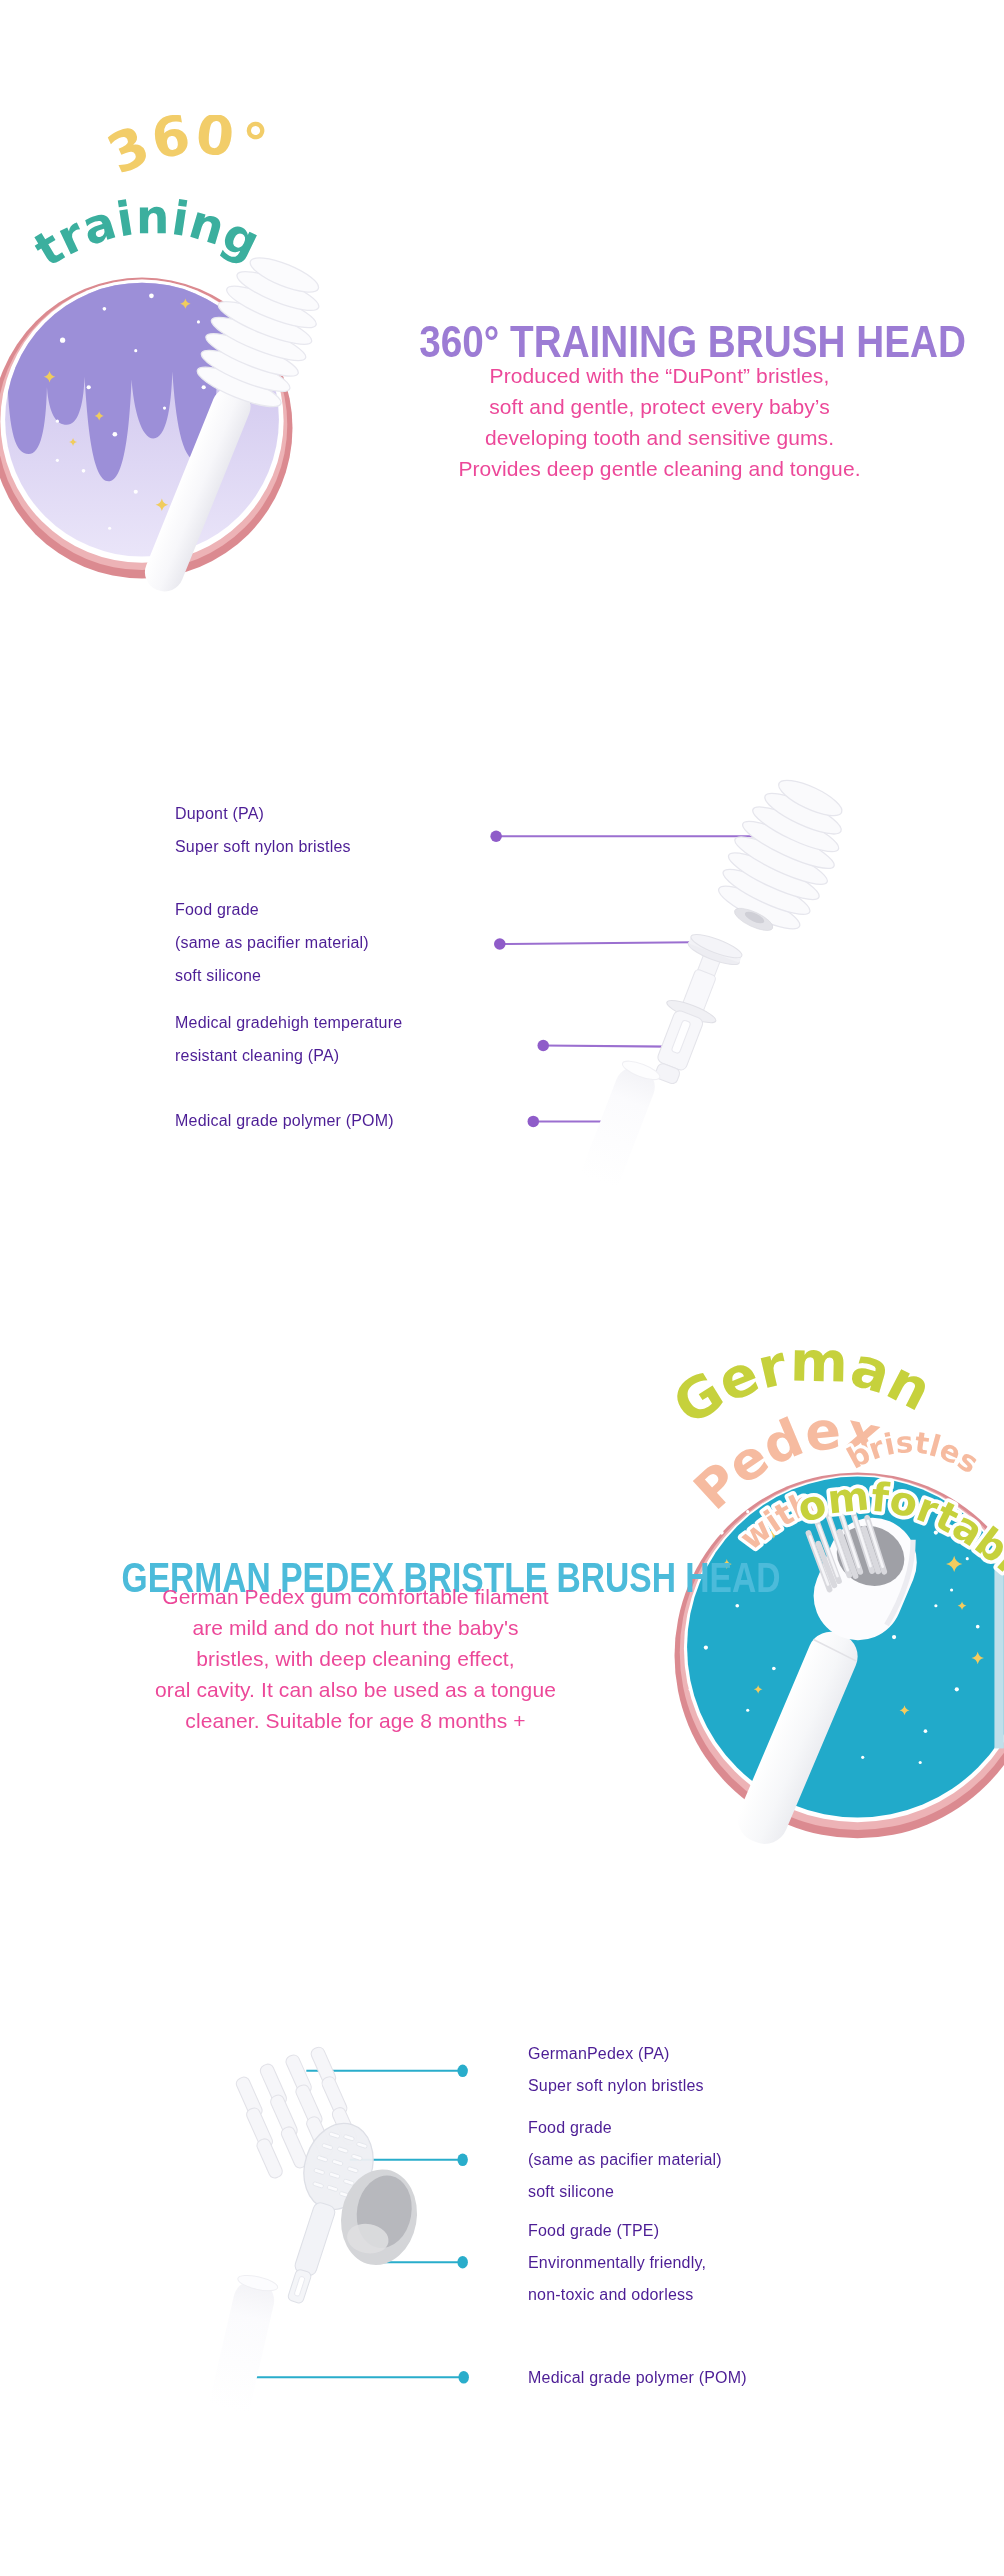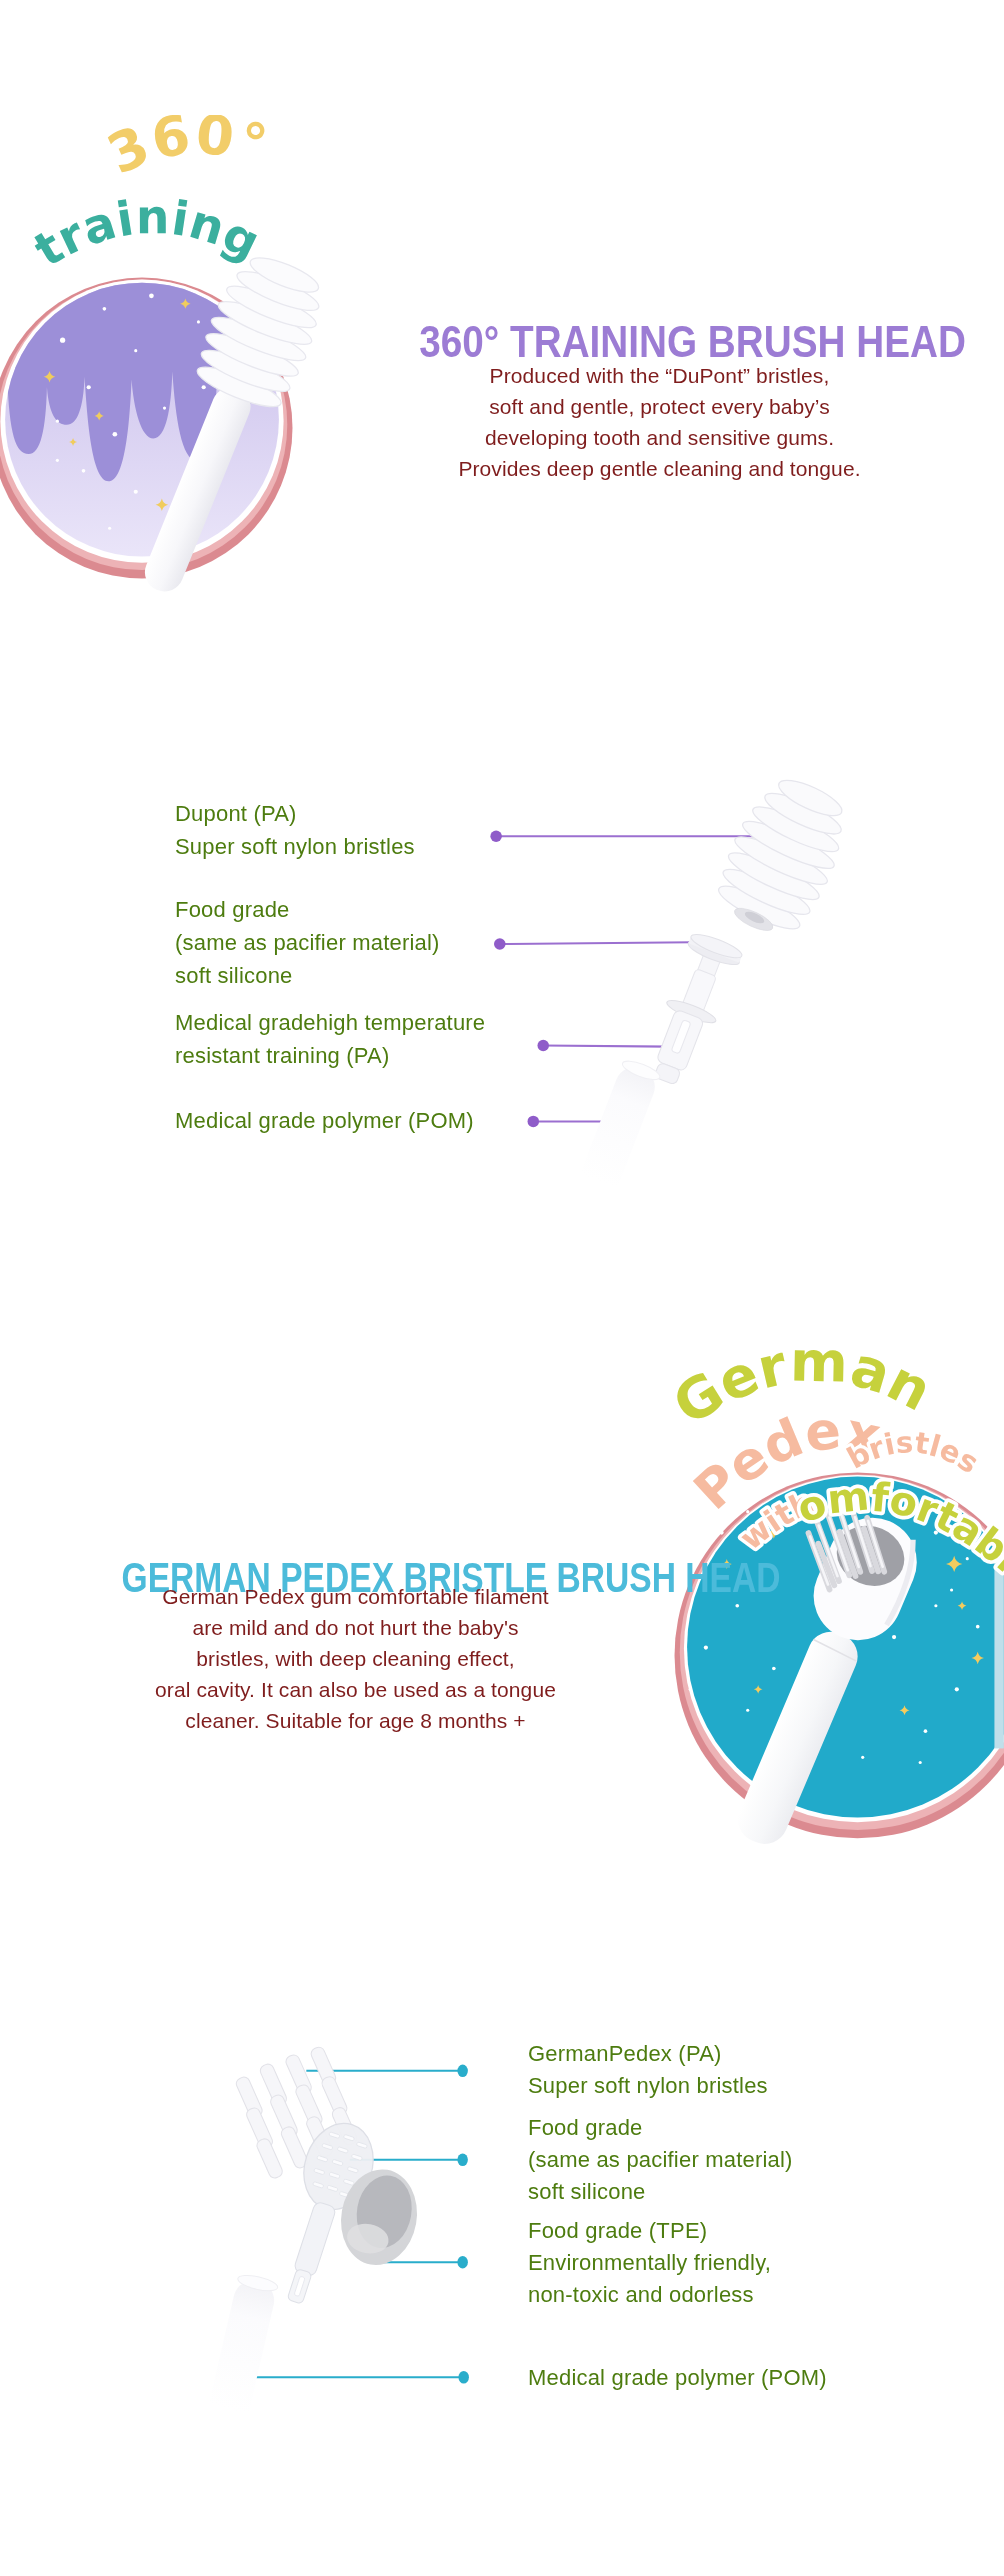--- a/index.html
+++ b/index.html
@@ -3,24 +3,24 @@
 <meta charset="utf-8">
 <style>
   html,body{margin:0;padding:0;background:#fff;}
   .page{position:relative;width:1004px;height:2576px;background:#ffffff;overflow:hidden;
         font-family:"Liberation Sans",sans-serif;}
   .abs{position:absolute;}
   .sec-title{font-weight:bold;white-space:nowrap;text-align:center;
              transform-origin:center;line-height:1;}
   #title1{left:379px;top:289px;width:575px;font-size:45px;color:#9C7CD4;transform:scaleX(.86);}
   #title2{left:64px;top:1529px;width:575px;font-size:42px;color:#4CBBDA;transform:scaleX(.80);}
-  .desc{color:#7f1d1d;font-size:21px;line-height:31px;text-align:center;letter-spacing:0.1px;}
+  .desc{color:#ec4899;font-size:21px;line-height:31px;text-align:center;letter-spacing:0.1px;}
   #desc1{left:398px;top:360px;width:523px;}
   #desc2{left:94px;top:1581px;width:523px;}
-  .mat-label{color:#4d7c0f;font-size:22px;line-height:33px;letter-spacing:0.2px;white-space:nowrap;}
+  .mat-label{color:#4c1d95;font-size:16px;line-height:33px;letter-spacing:0.2px;white-space:nowrap;}
   .s2-label{line-height:32px;margin-left:20px;}
   svg text{font-family:"DejaVu Sans","Liberation Sans",sans-serif;}
   .arc-word{font-weight:bold;paint-order:stroke;stroke-linejoin:round;stroke-linecap:round;}
 </style>
 </head>
 <body>
 
 <div class="page">
 
   <svg class="abs" style="left:-21px;top:115px;" width="418" height="534" viewBox="0 0 800 1020">
@@ -120,21 +120,21 @@
     <div>Dupont (PA)</div>
     <div>Super soft nylon bristles</div>
   </div>
   <div class="abs mat-label" style="left:175px;top:893px;">
     <div>Food grade</div>
     <div>(same as pacifier material)</div>
     <div>soft silicone</div>
   </div>
   <div class="abs mat-label" style="left:175px;top:1006px;">
     <div>Medical gradehigh temperature</div>
-    <div>resistant training (PA)</div>
+    <div>resistant cleaning (PA)</div>
   </div>
   <div class="abs mat-label" style="left:175px;top:1104px;">
     <div>Medical grade polymer (POM)</div>
   </div>
 
   <svg class="abs" style="left:471px;top:764px;" width="471" height="471" viewBox="0 0 900 900">
     <defs>
       <linearGradient id="shaftFade1" x1="0" y1="0" x2="0" y2="1">
         <stop offset="0" stop-color="#F2F2F6"></stop>
           <stop offset=".2" stop-color="#FBFBFD"></stop>

